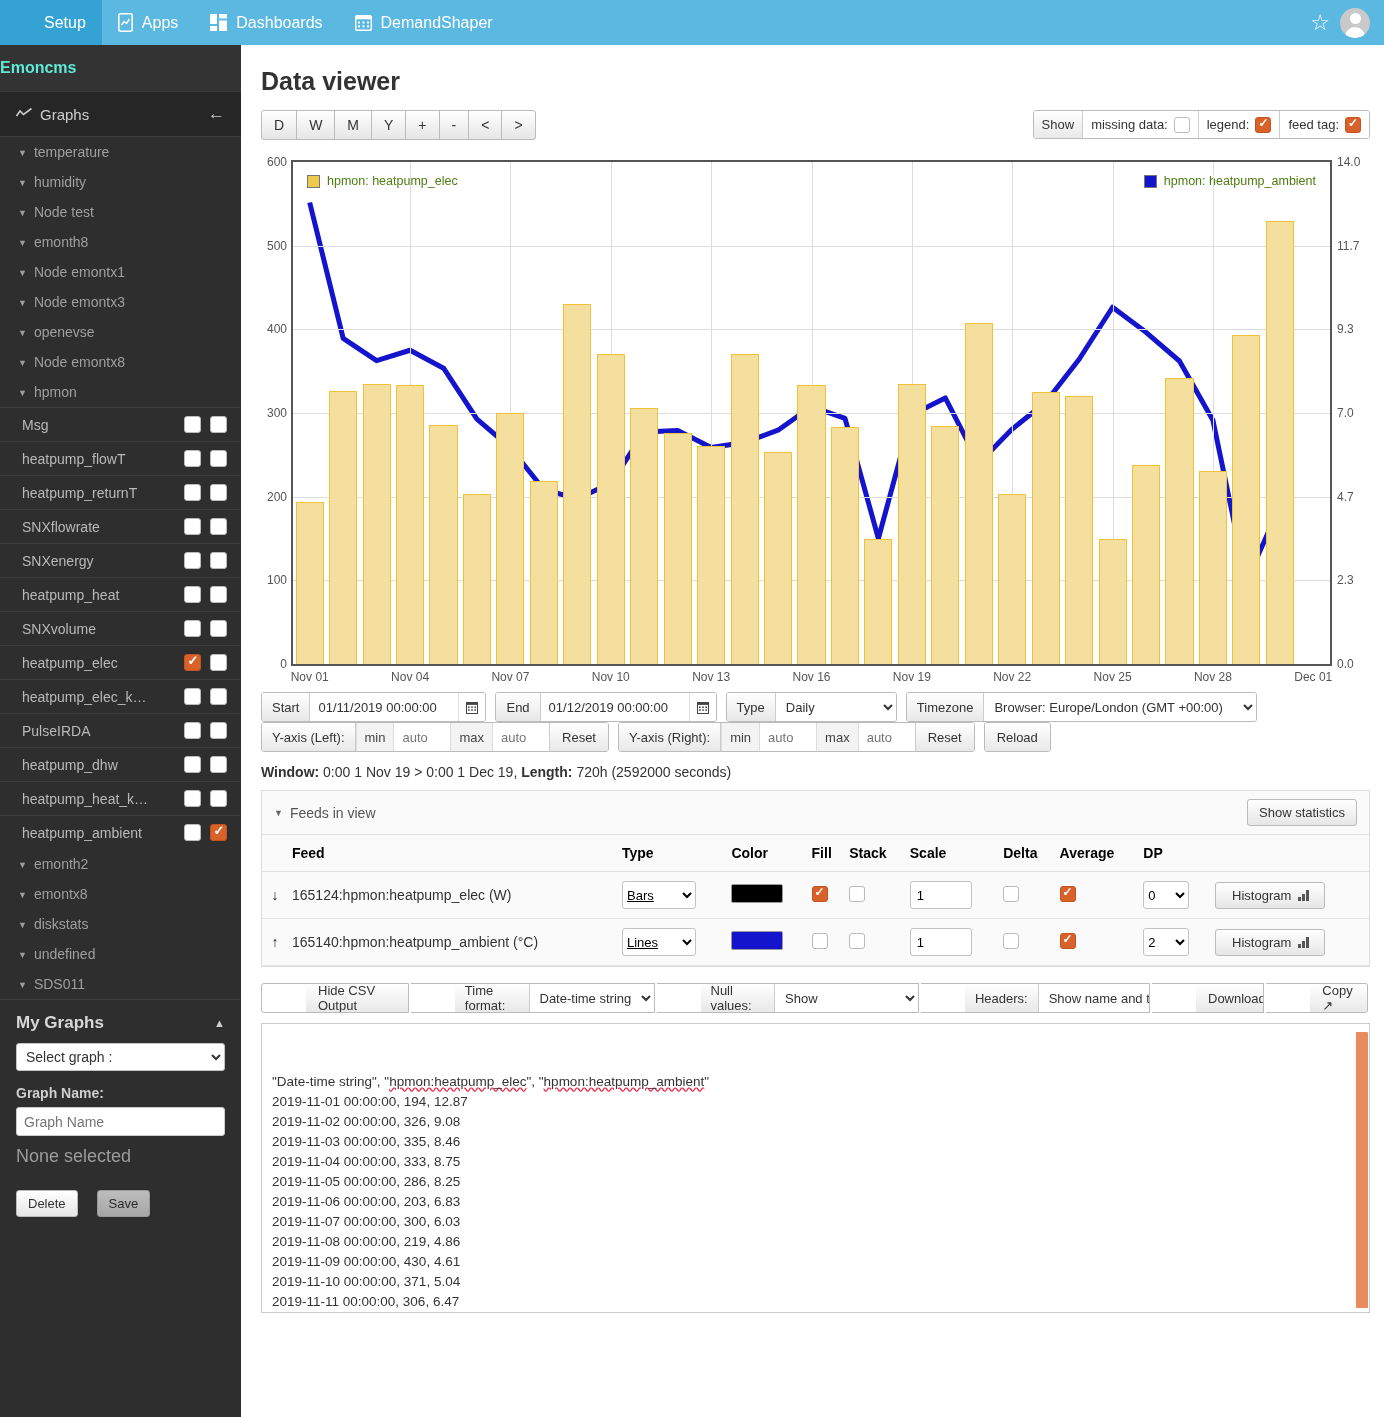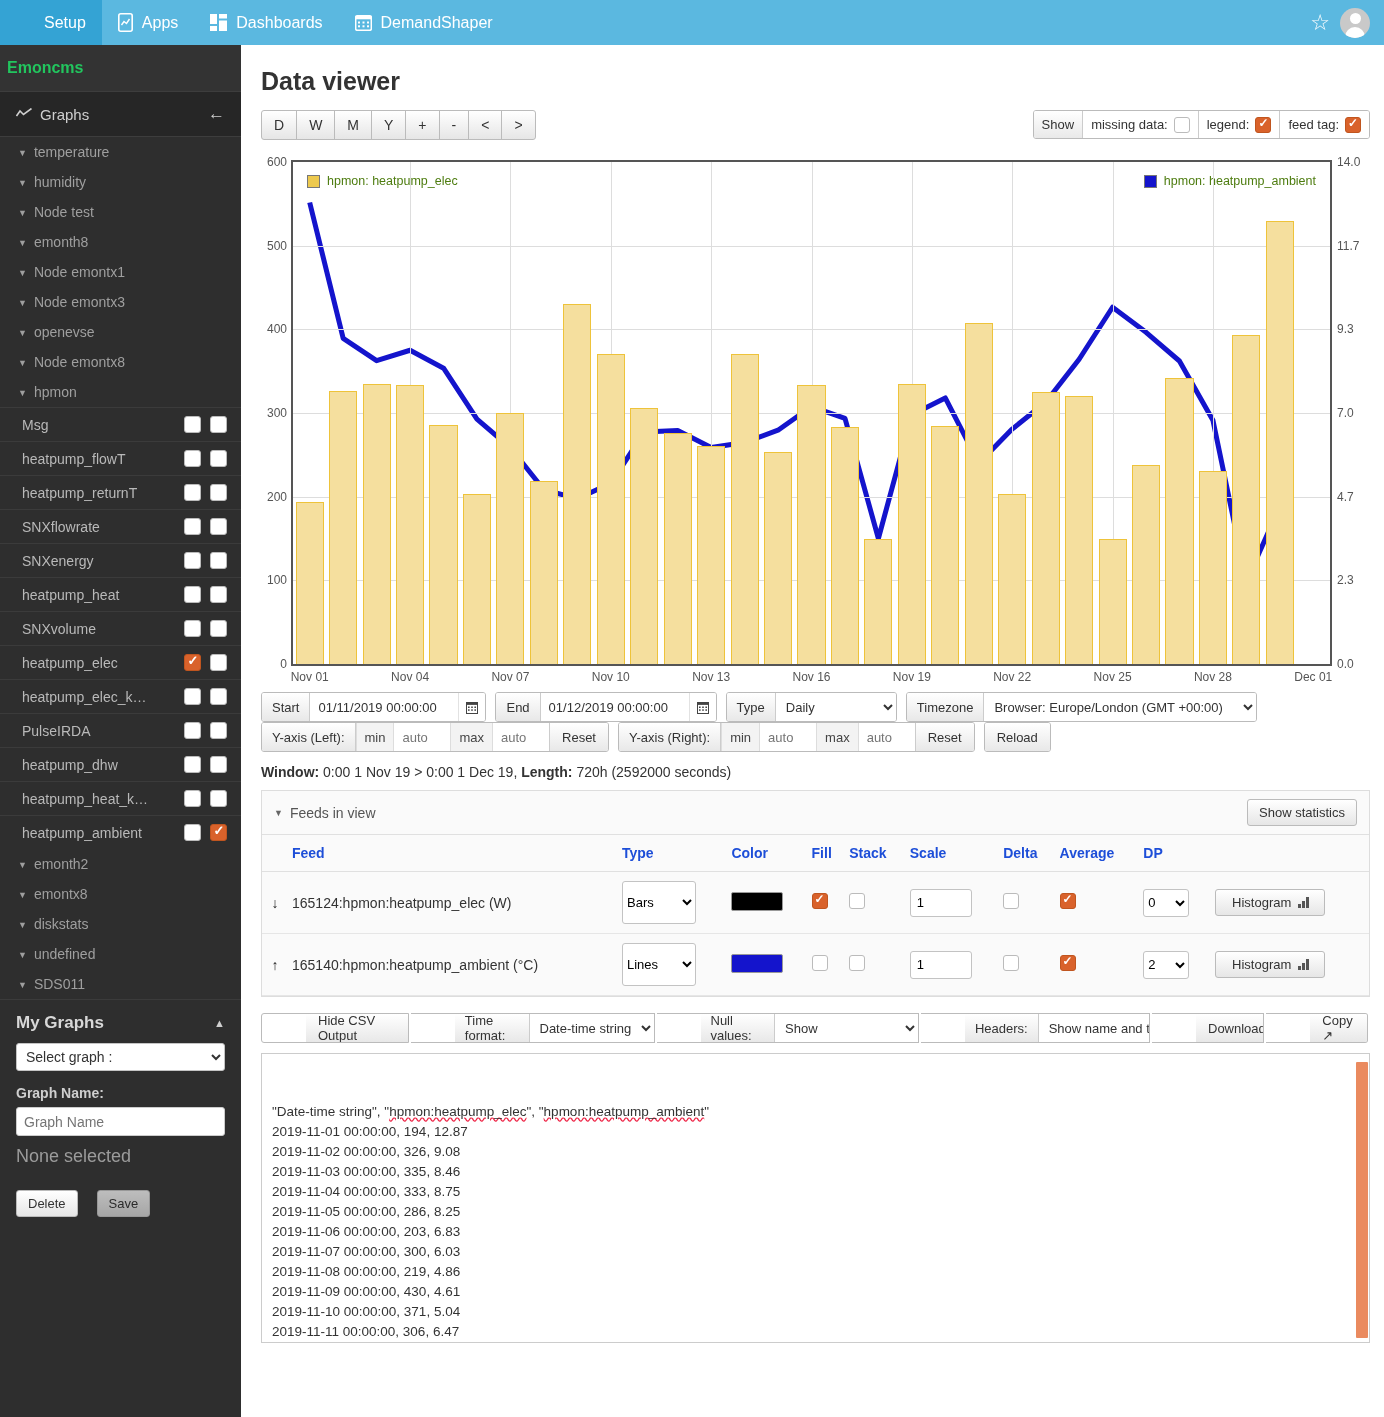--- a/index.html
+++ b/index.html
@@ -36,21 +36,21 @@
 
   
   #wrap{ display:flex; height:1372px; }
 
   
   #sidebar{
     width:241px; flex:0 0 241px; background:#2e2e2e; color:#aeaeae;
     overflow:hidden;
   }
   .side-brand{
-    padding:14px 7px; font-size:16px; font-weight:bold; color:#22c55e;
+    padding:14px 0; font-size:16px; font-weight:bold; color:#5eead4;
     background:#333; border-bottom:1px solid #3d3d3d;
   }
   .side-graphs{
     display:flex; align-items:center; padding:12px 16px;
     color:#cfcfcf; font-size:15px; border-bottom:1px solid #3d3d3d;
     cursor:pointer; background:#262626;
   }
   .side-graphs .gico{ margin-right:8px; color:#bbb; font-size:13px; }
   .side-graphs .back{ margin-left:auto; font-size:17px; color:#cfcfcf; }
   .node-row{
@@ -148,24 +148,24 @@
   .window-line{ margin:12px 0 10px; font-size:14px; color:#333; }
   .window-line b{ font-weight:bold; }
 
   
   .panel{ border:1px solid #ddd; background:#fafafa; margin-top:8px; }
   .panel-head{ display:flex; align-items:center; padding:8px 12px; }
   .panel-head .ttl{ font-size:14px; color:#555; }
   .panel-head .caret{ font-size:9px; margin-right:7px; color:#666;}
   .panel-head .btn{ margin-left:auto; }
   table.feeds{ width:100%; border-collapse:collapse; }
-  table.feeds th{ text-align:left; font-size:14px; font-weight:bold; padding:10px 4px; border-top:1px solid #e0e0e0; border-bottom:1px solid #e0e0e0; color:#1d4ed8;}
+  table.feeds th{ text-align:left; font-size:14px; font-weight:bold; padding:10px 4px; border-top:1px solid #e0e0e0; border-bottom:1px solid #e0e0e0; color:#000000;}
   table.feeds td{ padding:9px 4px; border-bottom:1px solid #e6e6e6; font-size:14px; vertical-align:middle;}
   .arrow-cell{ width:26px; text-align:center; font-size:15px; color:#222; cursor:pointer;}
-  .sel-sm{ width:74px;height:43px;font-size:13px;border:1px solid #c3c3c3;border-radius:3px;background:#fff;font-family:"Liberation Sans",sans-serif;}
+  .sel-sm{ width:74px;height:28px;font-size:13px;border:1px solid #c3c3c3;border-radius:3px;background:#fff;font-family:"Liberation Sans",sans-serif;text-decoration:underline;}
   .sel-dp{ width:46px;height:28px;font-size:13px;border:1px solid #c3c3c3;border-radius:3px;background:#fff;font-family:"Liberation Sans",sans-serif;}
   .swatch{ width:52px;height:19px;border:1px solid #999;border-radius:2px; display:inline-block; cursor:pointer;}
   .cb2{ width:16px;height:16px;border:1px solid #bbb;border-radius:3px;background:#fff;position:relative;display:inline-block;cursor:pointer;}
   .cb2.on{ background:#d9622b;border-color:#c0551f;}
   .cb2.on::after{content:"✓";position:absolute;color:#fff;font-size:12px;left:2px;top:-2px;font-weight:bold;}
   .scale-in{ width:62px;height:28px;border:1px solid #c3c3c3;border-radius:3px;padding:0 6px;font-size:13px;font-family:"Liberation Sans",sans-serif;}
   .hist-btn{ display:flex;align-items:center;gap:7px;justify-content:center;width:110px;}
   .bars-ico{ display:inline-flex; align-items:flex-end; gap:1.5px; height:11px;}
   .bars-ico i{ width:2.5px; background:#555; display:block;}
 

